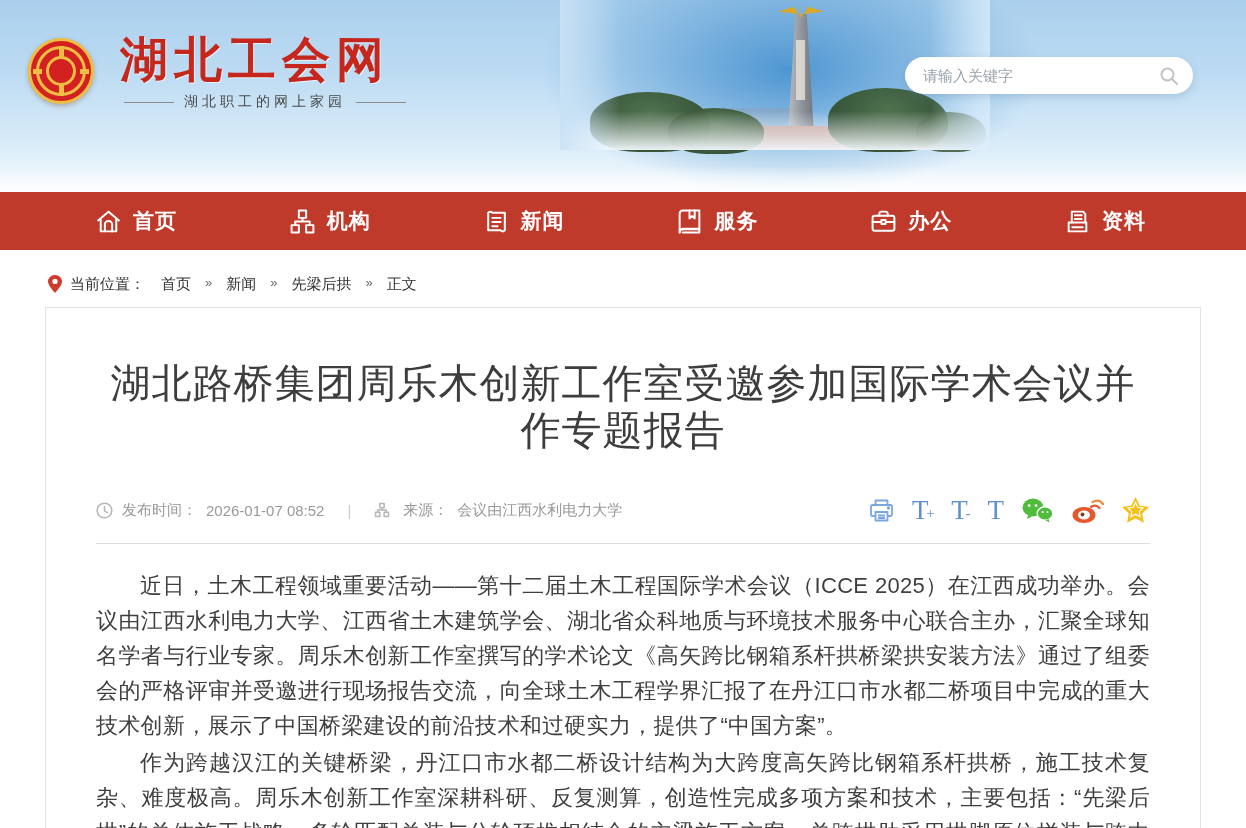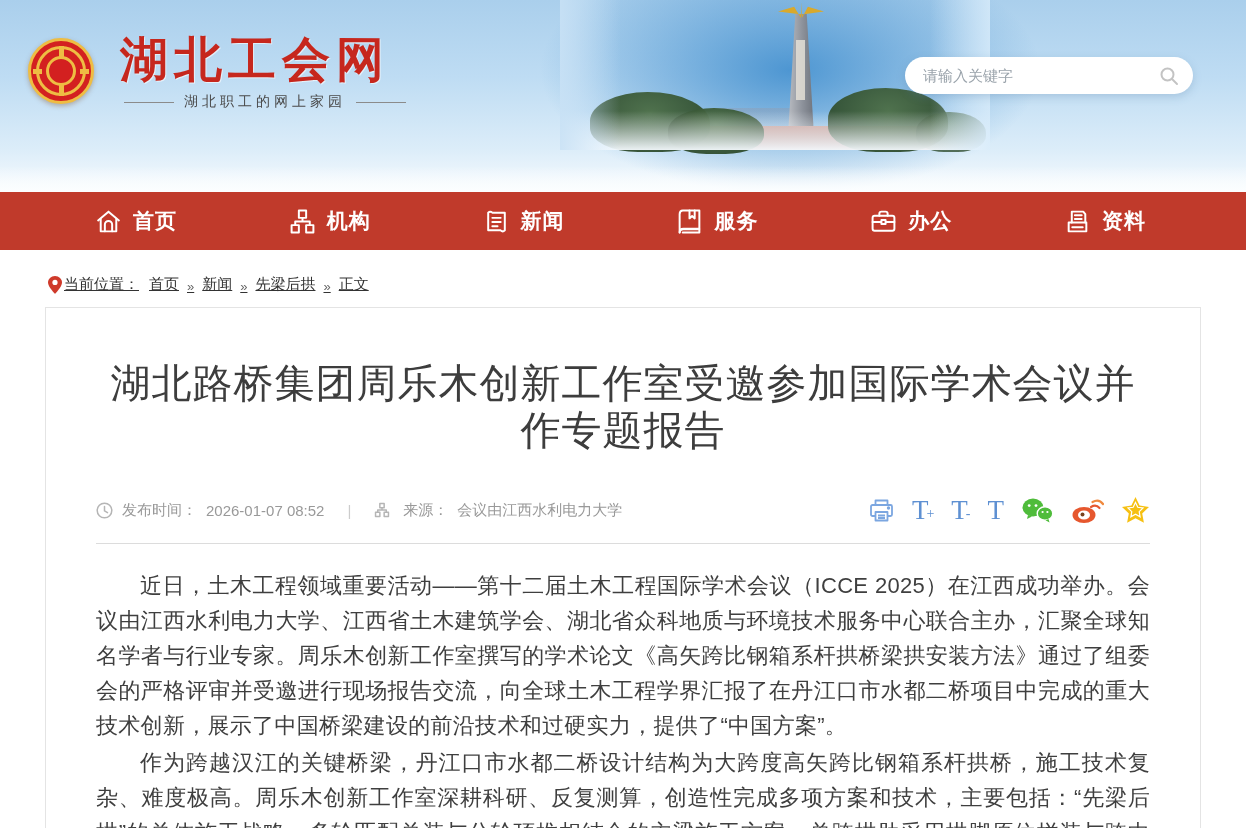--- a/index.html
+++ b/index.html
@@ -57,21 +57,21 @@
   .search-icon svg { display:block; }
 
   
   .nav { height:58px; background:#c03a2b; display:flex; align-items:center;
     justify-content:space-between; padding:0 100px 0 95px; }
   .nav-item { display:flex; align-items:center; gap:11px; cursor:pointer; }
   .nav-item svg { display:block; }
   .nav-label { color:#fff; font-size:21px; font-weight:bold; letter-spacing:1px; }
 
   
-  .breadcrumb { margin:25px 0 0 48px; display:flex; align-items:flex-end; gap:2px; font-size:15px; color:#333;text-decoration:underline; }
+  .breadcrumb { margin:25px 0 0 48px; display:flex; align-items:flex-start; gap:8px; font-size:15px; color:#333; }
   .crumb-label { margin-right:8px; }
   .crumb-link { color:#333; text-decoration:none; cursor:pointer; }
   .crumb-sep { color:#666; font-size:13px; margin:0 6px; }
   .pin-icon svg { display:block; }
 
   
   .card { margin:13px 45px 0 45px; border:1px solid #e4e4e4; background:#fff; padding:0 50px 60px 50px; min-height:560px; }
   .article-title { margin-top:52px; text-align:center; font-size:40px; font-weight:normal;
     color:#3d3d3d; line-height:47px; padding:0 14px; letter-spacing:1px; }
   .meta-row { margin-top:42px; display:flex; align-items:center; justify-content:space-between;gap:31px; }

